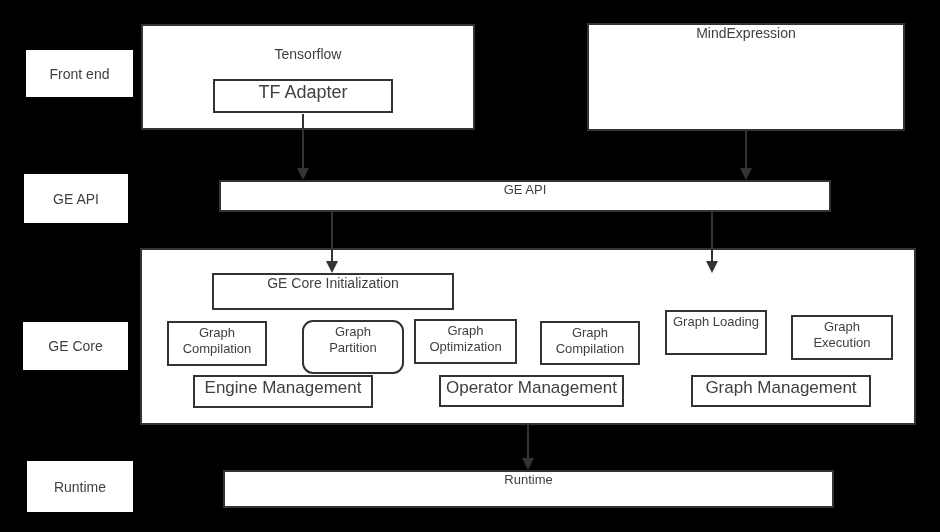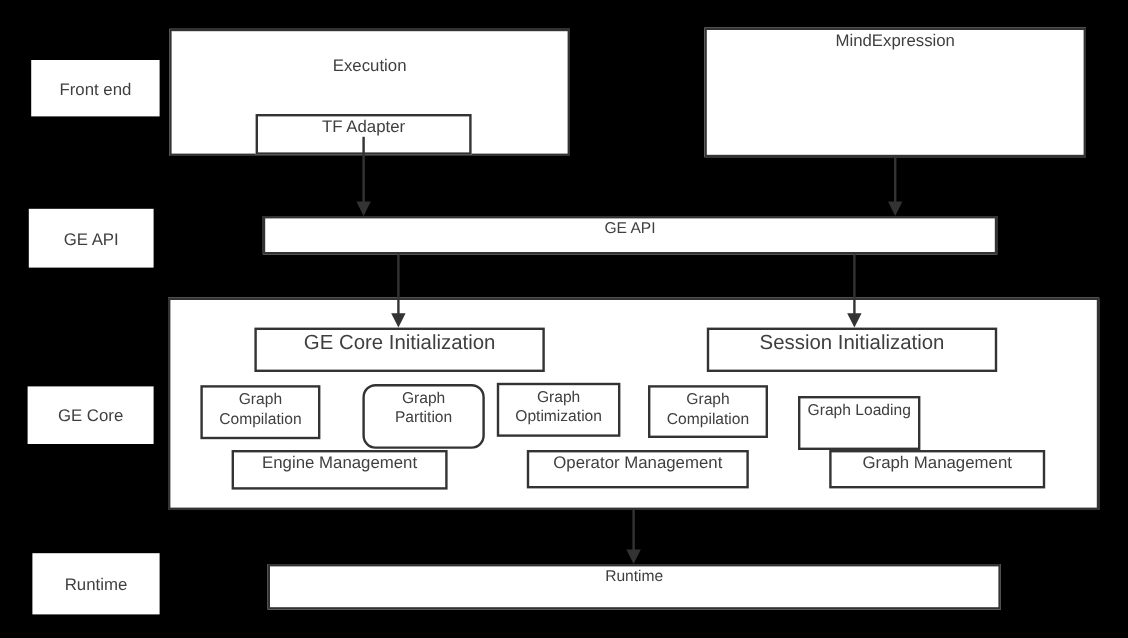--- a/index.html
+++ b/index.html
@@ -12,22 +12,22 @@
     display:flex;align-items:flex-start;justify-content:center;
     text-align:center;box-sizing:border-box;line-height:1.25;
   }
   .label-box{
     position:absolute;background:#ffffff;border:none;
     display:flex;align-items:center;justify-content:center;
     font-size:14px;box-sizing:border-box;
   }
   .bar{font-size:13px;}
   .fn{font-size:13px;padding:2px 6px;}
-  .mg{font-size:14px;}
-  .init{font-size:17px;}
+  .mg{font-size:17px;}
+  .init{font-size:14px;}
   .top-label{position:absolute;left:0;right:0;text-align:center;font-size:14px;}
   .arrow{position:absolute;width:12px;}
   .arrow .shaft{position:absolute;left:50%;transform:translateX(-50%);top:0;bottom:10px;width:2px;background:#333333;}
   .arrow .head{position:absolute;left:50%;transform:translateX(-50%);bottom:0;width:0;height:0;
     border-left:6px solid transparent;border-right:6px solid transparent;border-top:12px solid #333333;}
 </style>
 </head>
 <body>
 
 <div class="stage">
@@ -39,57 +39,57 @@
     <span>GE API</span>
   </div>
   <div class="label-box" style="left:23px;top:322px;width:105px;height:48px;">
     <span>GE Core</span>
   </div>
   <div class="label-box" style="left:27px;top:461px;width:106px;height:51px;">
     <span>Runtime</span>
   </div>
 
   <div class="box" style="left:141px;top:24px;width:334px;height:106px;align-items:flex-start;">
-    <div class="top-label" style="top:20px;">Execution</div>
-    <div class="box" style="left:70px;top:53px;width:180px;height:34px;font-size:14px;margin-top:16px;">
+    <div class="top-label" style="top:20px;">Tensorflow</div>
+    <div class="box" style="left:70px;top:53px;width:180px;height:34px;font-size:18px;">
       <span>TF Adapter</span>
     </div>
   </div>
 
   <div class="box" style="left:587px;top:23px;width:318px;height:108px;font-size:14px;">
     <span>MindExpression</span>
   </div>
 
   <div class="box bar" style="left:219px;top:180px;width:612px;height:32px;">
     <span>GE API</span>
   </div>
 
   <div class="box" style="left:140px;top:248px;width:776px;height:177px;display:block;">
 
     <div class="box init" style="left:70px;top:23px;width:242px;height:37px;">
       <span>GE Core Initialization</span>
     </div>
-    <div class="box init" style="left:447px;top:23px;width:242px;height:37px;">
-      <span>Session Initialization</span>
-    </div>
 
     <div class="box fn" style="left:25px;top:71px;width:100px;height:45px;">
       <span>Graph Compilation</span>
     </div>
     <div class="box fn" style="left:160px;top:70px;width:102px;height:54px;border-radius:11px;">
       <span>Graph Partition</span>
     </div>
     <div class="box fn" style="left:272px;top:69px;width:103px;height:45px;">
       <span>Graph Optimization</span>
     </div>
     <div class="box fn" style="left:398px;top:71px;width:100px;height:44px;">
       <span>Graph Compilation</span>
     </div>
-    <div class="box fn" style="left:523px;top:80px;width:102px;height:45px;">
+    <div class="box fn" style="left:523px;top:60px;width:102px;height:45px;">
       <span>Graph Loading</span>
+    </div>
+    <div class="box fn" style="left:649px;top:65px;width:102px;height:45px;">
+      <span>Graph Execution</span>
     </div>
 
     <div class="box mg" style="left:51px;top:125px;width:180px;height:33px;">
       <span>Engine Management</span>
     </div>
     <div class="box mg" style="left:297px;top:125px;width:185px;height:32px;">
       <span>Operator Management</span>
     </div>
     <div class="box mg" style="left:549px;top:125px;width:180px;height:32px;">
       <span>Graph Management</span>

